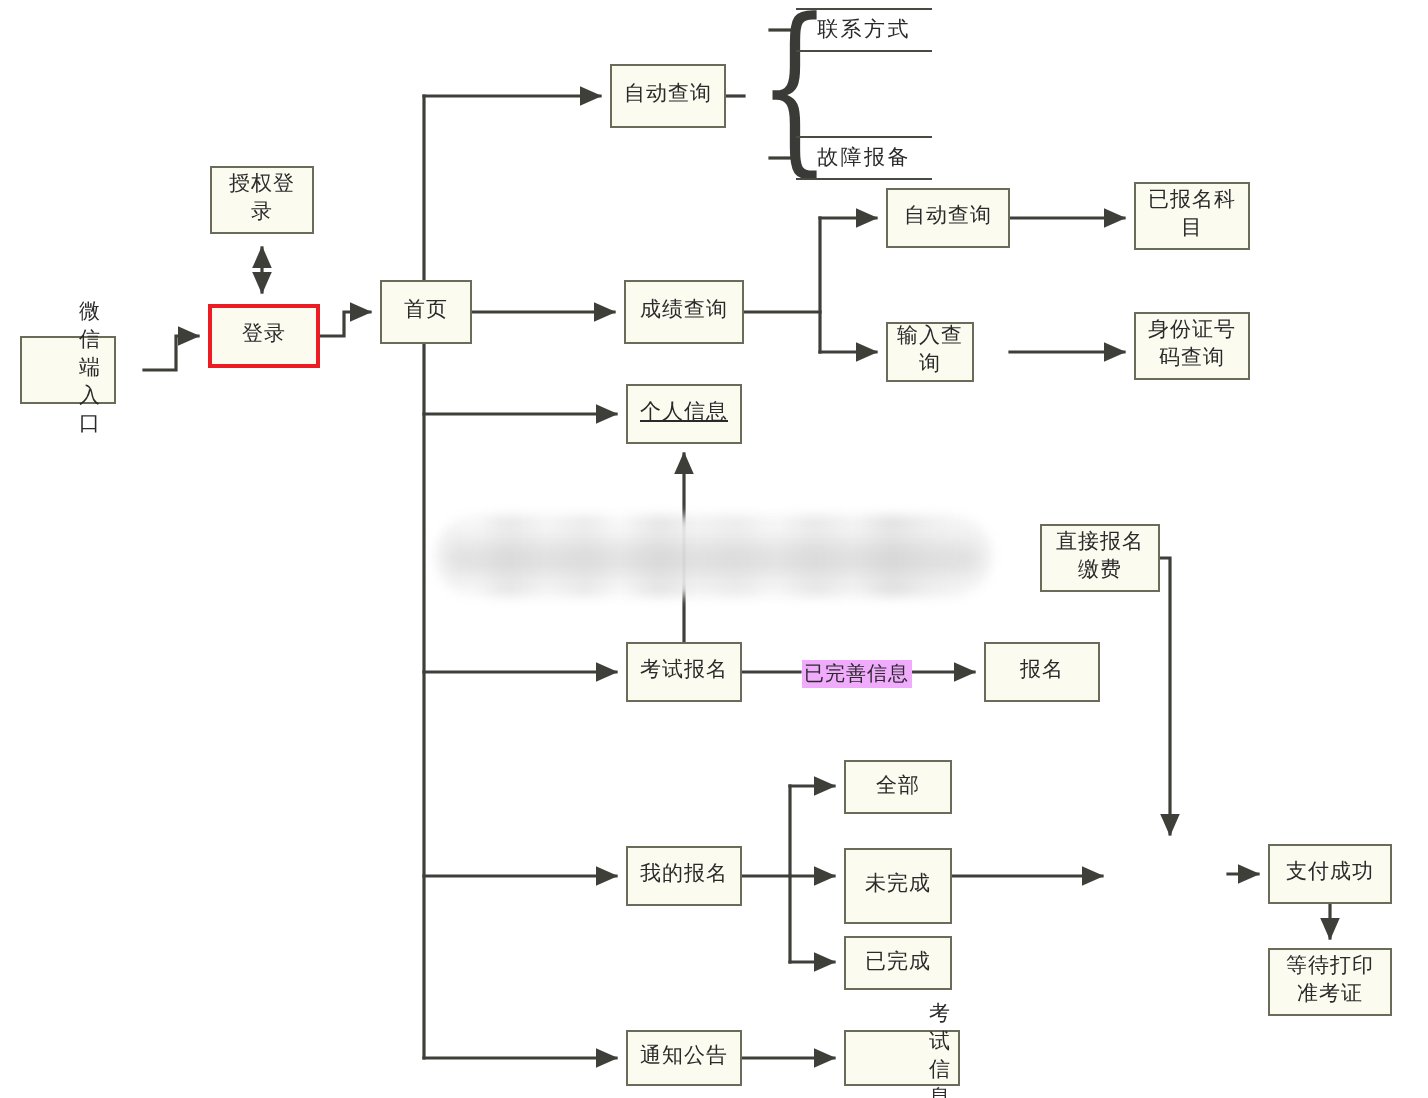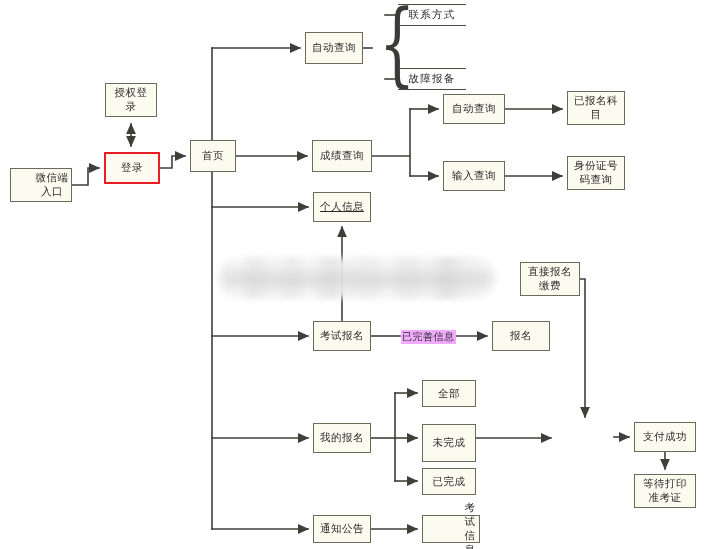--- a/index.html
+++ b/index.html
@@ -176,35 +176,35 @@
       <path d="M385,15 L397,15"></path>
       <path d="M385,79 L397,79"></path>
     </g>
   </svg>
 
   <div class="brace" style="left:368px; top:-2px; font-size:92px; transform:scaleX(0.62);">{</div>
 
   <div class="redaction" style="left:218px; top:258px; width:278px; height:40px;"></div>
   <div class="redaction layer2" style="left:224px; top:263px; width:266px; height:30px;"></div>
 
-  <div class="node" style="left:10px; top:168px; width:62px; height:34px;padding-left:24px;">微信端<br>入口</div>
+  <div class="node" style="left:10px; top:168px; width:48px; height:34px;padding-left:24px;">微信端<br>入口</div>
 
   <div class="node" style="left:105px; top:83px; width:52px; height:34px;">授权登<br>录</div>
 
   <div class="node hl" style="left:104px; top:152px; width:56px; height:32px;">登录</div>
 
   <div class="node" style="left:190px; top:140px; width:46px; height:32px;">首页</div>
 
   <div class="node" style="left:305px; top:32px; width:58px; height:32px;">自动查询</div>
 
   <div class="node" style="left:312px; top:140px; width:60px; height:32px;">成绩查询</div>
 
   <div class="node" style="left:443px; top:94px; width:62px; height:30px;">自动查询</div>
 
-  <div class="node" style="left:443px; top:161px; width:62px; height:30px;">输入查询</div>
+  <div class="node" style="left:443px; top:161px; width:44px; height:30px;">输入查询</div>
 
   <div class="node" style="left:567px; top:91px; width:58px; height:34px;">已报名科<br>目</div>
 
   <div class="node" style="left:567px; top:156px; width:58px; height:34px;">身份证号<br>码查询</div>
 
   <div class="node" style="left:313px; top:192px; width:58px; height:30px;text-decoration:underline;">个人信息</div>
 
   <div class="node" style="left:520px; top:262px; width:60px; height:34px;">直接报名<br>缴费</div>
 
   <div class="node" style="left:313px; top:321px; width:58px; height:30px;">考试报名</div>

